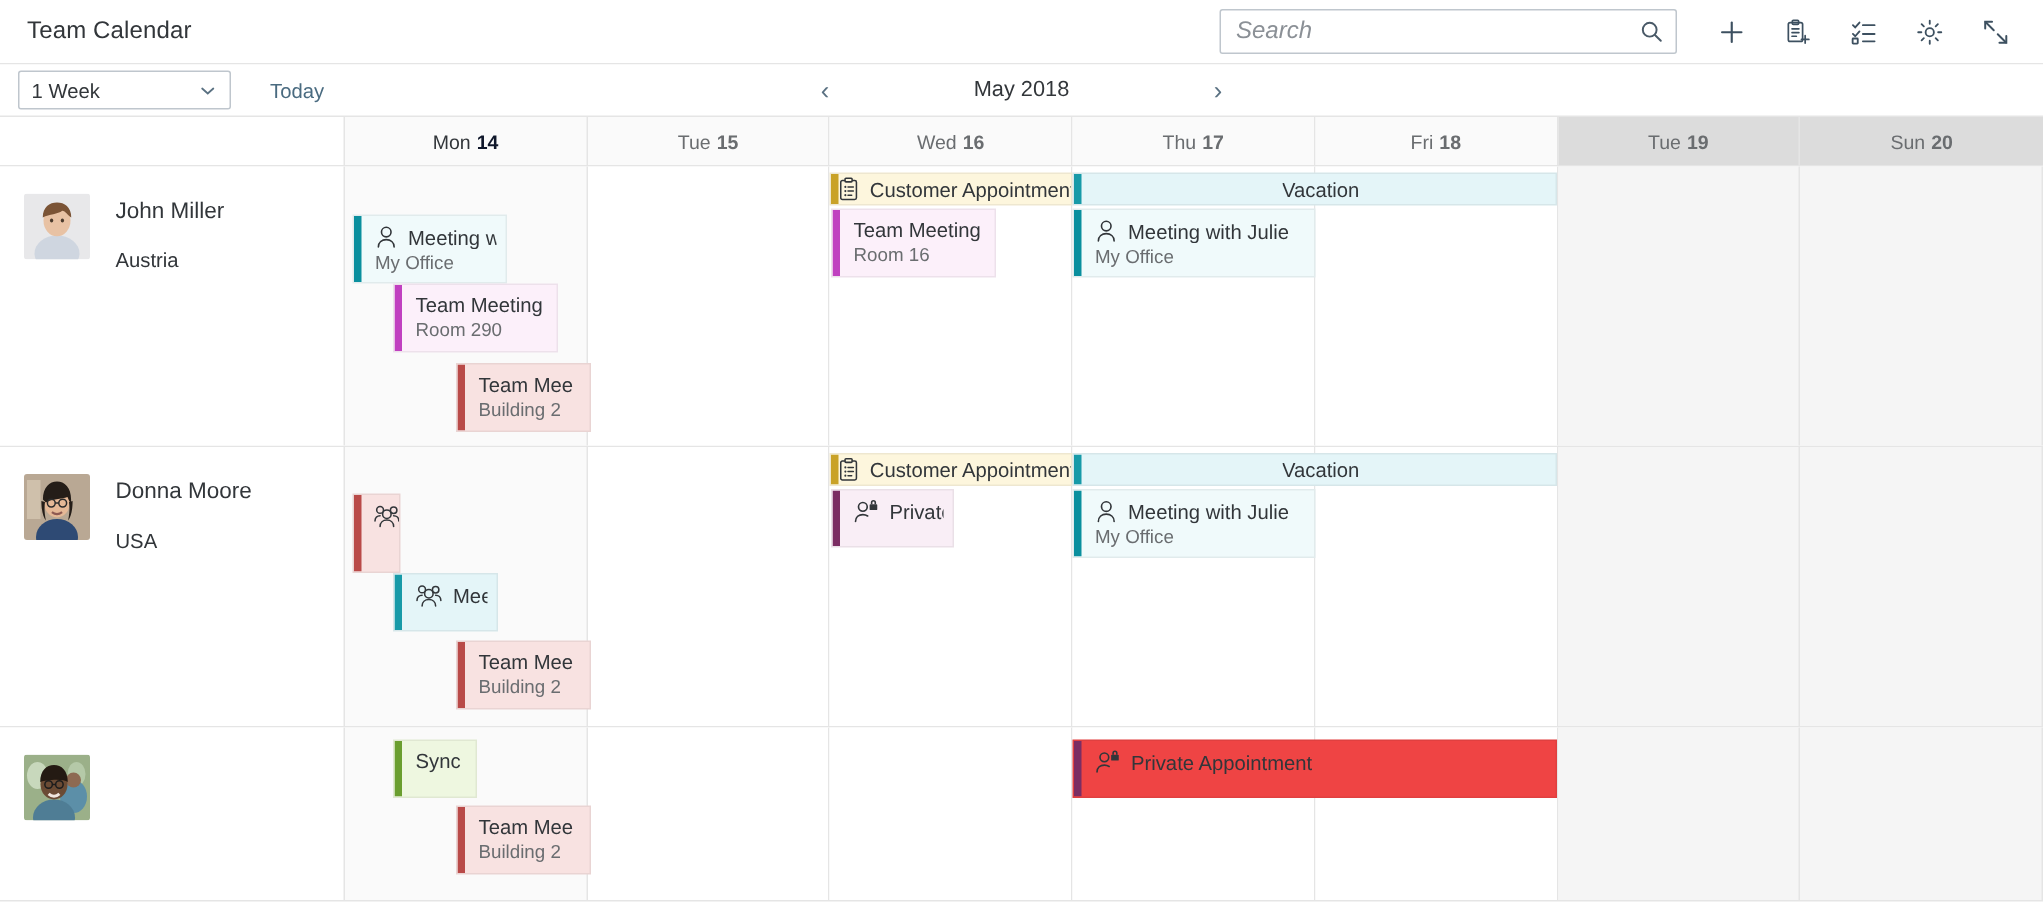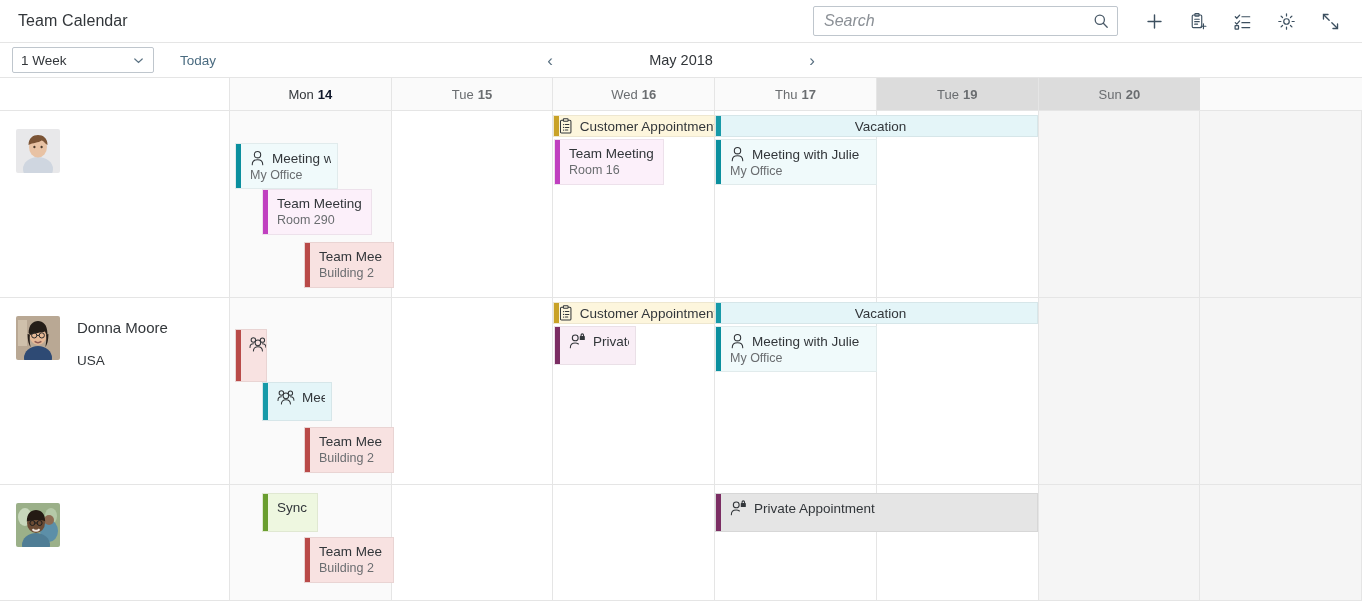--- a/index.html
+++ b/index.html
@@ -316,20 +316,24 @@
       <span>Tue</span>
       <span class="dnum">15</span>
     </div>
     <div class="dayhead">
       <span>Wed</span>
       <span class="dnum">16</span>
     </div>
     <div class="dayhead">
       <span>Thu</span>
       <span class="dnum">17</span>
+    </div>
+    <div class="dayhead">
+      <span>Fri</span>
+      <span class="dnum">18</span>
     </div>
     <div class="dayhead weekend">
       <span>Tue</span>
       <span class="dnum">19</span>
     </div>
     <div class="dayhead weekend">
       <span>Sun</span>
       <span class="dnum">20</span>
     </div>
   </div>
@@ -340,20 +344,24 @@
         <div class="avatar">
           <svg viewBox="0 0 44 44">
             <rect width="44" height="44" fill="#e8e8ea"></rect>
       <ellipse cx="22" cy="40" rx="15" ry="12" fill="#cfd6e0"></ellipse>
       <ellipse cx="22" cy="18" rx="9" ry="10.5" fill="#e8c2a4"></ellipse>
       <path d="M12.5 16c0-7 4.5-10 9.5-10s9.5 3 9.5 10c-2-1-4-4.5-6-4.5-3 2.5-8.5 2-13 4.5z" fill="#7b5436"></path>
       <ellipse cx="18.4" cy="18" rx="1.1" ry="1.3" fill="#4a3a2c"></ellipse>
       <ellipse cx="25.6" cy="18" rx="1.1" ry="1.3" fill="#4a3a2c"></ellipse>
           </svg>
         </div>
+     <div class="person-text">
+       <div class="person-name">John Miller</div>
+       <div class="person-role">Austria</div>
+     </div>
       </div>
       <div class="cell today"></div>
       <div class="cell"></div>
       <div class="cell"></div>
       <div class="cell"></div>
       <div class="cell"></div>
       <div class="cell weekend"></div>
       <div class="cell weekend"></div>
       <div class="appts">
         <div class="appt" style="left: 5px; top: 32px; width: 103px; height: 46px; background: rgb(240, 250, 251);">
@@ -615,21 +623,21 @@
         </div>
         <div class="appt" style="left: 74px; top: 52px; width: 90px; height: 46px; background: rgb(248, 226, 225);">
           <div class="bar" style="background: rgb(185, 74, 72);"></div>
           <div class="body">
             <div class="titleline">
               <span class="txt">Team Mee</span>
             </div>
             <div class="sub">Building 2</div>
           </div>
         </div>
-        <div class="appt centered" style="left: 485px; top: 8px; width: 323px; height: 39px; background: #e5e5e5;">
+        <div class="appt centered" style="left: 485px; top: 8px; width: 323px; height: 39px; background: #ef4444;">
           <div class="bar" style="background: rgb(123, 45, 99);"></div>
           <div class="body">
             <div class="titleline">
               <span>
                 <svg class="gi" width="17" height="16" viewBox="0 0 18 17" fill="none" stroke="#32363a" stroke-width="1.15">
       <circle cx="6.6" cy="5.2" r="3.1"></circle>
                   <path d="M1.4 15.6c0-3.1 2.3-4.9 5.2-4.9 1.3 0 2.5.4 3.4 1" stroke-linecap="round"></path>
       <rect x="11.4" y="3.3" width="5.4" height="4.2" rx="0.6" fill="#32363a" stroke="none"></rect>
       <path d="M12.8 3.3V2.2a1.3 1.3 0 0 1 2.6 0v1.1"></path>
                 </svg>

